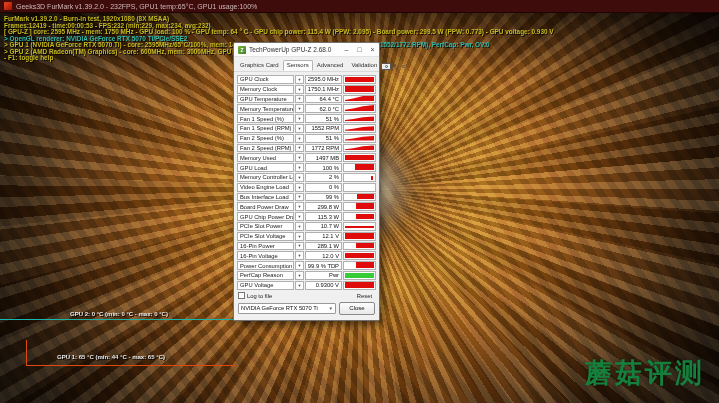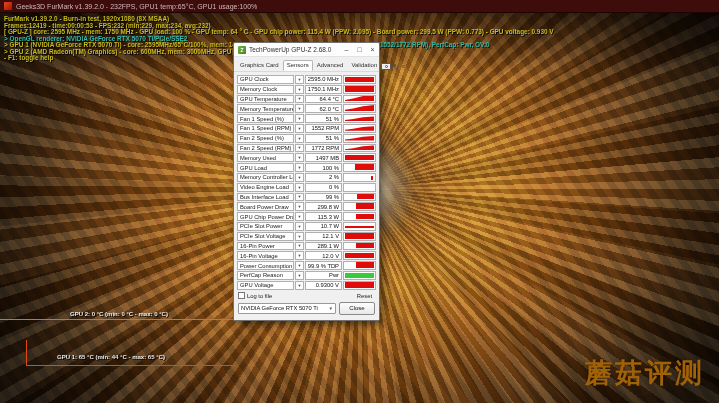--- a/index.html
+++ b/index.html
@@ -32,21 +32,21 @@
   .osd{position:absolute;left:4px;top:16px;z-index:5;}
   .osd-line{font-size:6.4px;line-height:6.5px;white-space:nowrap;text-shadow:1px 1px 0 rgba(0,0,0,.85);font-weight:bold;}
   .c-y{color:#c6ba1e;} .c-c{color:#2fbcae;}
 
   
   .tline{position:absolute;height:1px;z-index:5;}
   .tlabel{position:absolute;font-size:6px;color:#e9e9e9;text-shadow:1px 1px 0 #000;z-index:6;white-space:nowrap;font-weight:bold;}
   .vline{position:absolute;width:1px;z-index:5;}
 
   
-  .watermark{position:absolute;right:14px;bottom:12px;font-size:27px;font-weight:bold;color:#a16207;
+  .watermark{position:absolute;right:14px;bottom:12px;font-size:27px;font-weight:bold;color:#15803d;
              letter-spacing:3px;z-index:7;text-shadow:0 0 3px rgba(0,0,0,.45);}
 
   
   .gpuz{position:absolute;left:233px;top:42px;width:147px;z-index:10;background:#f0f0f0;
         border:1px solid #707070;border-radius:2px;box-shadow:3px 4px 9px rgba(0,0,0,.55);box-sizing:border-box;}
   .gz-titlebar{height:13px;background:#fdfdfd;display:flex;align-items:center;padding:0 0 0 4px;
                border-bottom:1px solid #e3e3e3;border-radius:2px 2px 0 0;}
   .gz-logo{width:8px;height:8px;background:linear-gradient(135deg,#79b53a,#3f7f2d);border-radius:1px;
            color:#fff;font-size:5px;font-weight:bold;display:flex;align-items:center;justify-content:center;flex:0 0 auto;}
   .gz-title{font-size:6.5px;color:#333;margin-left:3px;flex:1;white-space:nowrap;}

